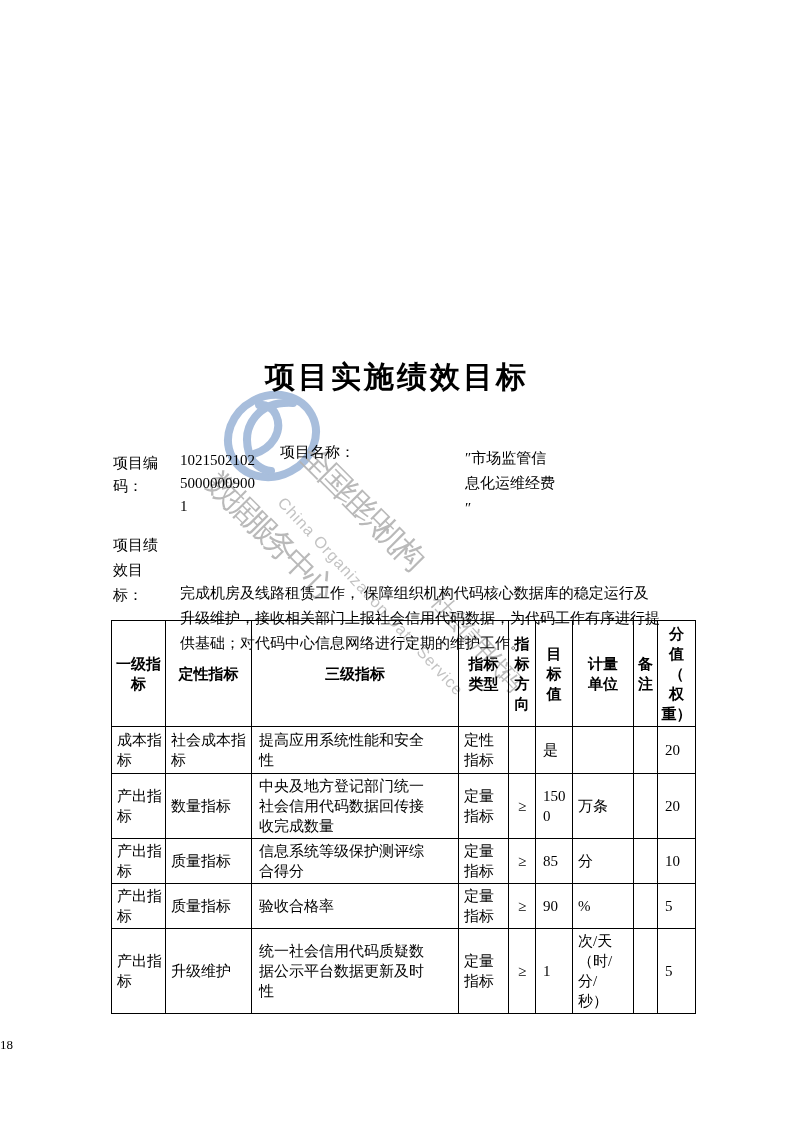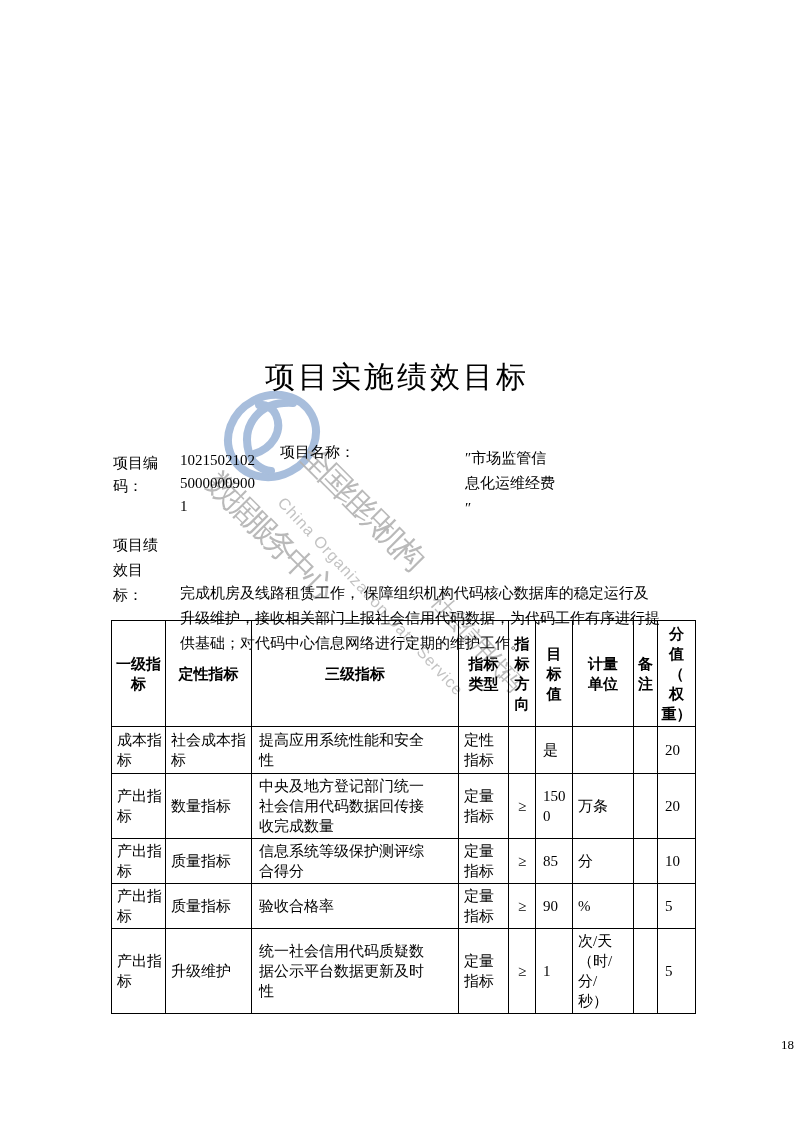--- a/index.html
+++ b/index.html
@@ -39,32 +39,32 @@
   .main-tbl td:nth-child(9){padding-left:7px;}
   .main-tbl tbody tr:nth-child(1){height:47px;}
   .main-tbl tbody tr:nth-child(2){height:62px;}
   .main-tbl tbody tr:nth-child(3){height:42px;}
   .main-tbl tbody tr:nth-child(4){height:42px;}
   .main-tbl tbody tr:nth-child(5){height:79px;}
   .main-tbl tbody tr:nth-child(6){height:23px;}
   
   .title{
     position:absolute;left:0;right:0;top:356px;margin:0;text-align:center;
-    font-size:30px;font-weight:normal;letter-spacing:3px;line-height:42px;
+    font-size:30px;font-weight:bold;letter-spacing:3px;line-height:42px;
   }
   .lbl,.val,.obj-text{
     position:absolute;font-size:15px;white-space:pre-line;word-break:break-all;
   }
   .code-lbl{left:113px;top:452px;width:62px;line-height:23px;}
   .code-val{left:180px;top:449px;width:100px;line-height:23px;}
   .name-lbl{left:270px;top:441px;width:95px;line-height:23px;text-align:center;}
   .name-val{left:465px;top:446px;width:110px;line-height:25px;}
   .obj-lbl{left:113px;top:533px;width:60px;line-height:25px;}
   .obj-text{left:180px;top:533px;width:516px;line-height:25px;margin-top:48px;}
-  .pageno{position:absolute;left:0;right:0;top:1037px;text-align:right;font-size:13px;}
+  .pageno{position:absolute;left:0;right:0;top:1037px;text-align:left;font-size:13px;}
 </style>
 </head>
 <body>
 
 <div class="page">
 
   <div>
     <svg class="wm wm-logo" viewBox="0 0 102 99" xmlns="http://www.w3.org/2000/svg">
       <g fill="none" stroke="#93aed4" stroke-width="8" stroke-linecap="round">
         <ellipse cx="51" cy="49" rx="45" ry="40" transform="rotate(-28 51 49)"></ellipse>

